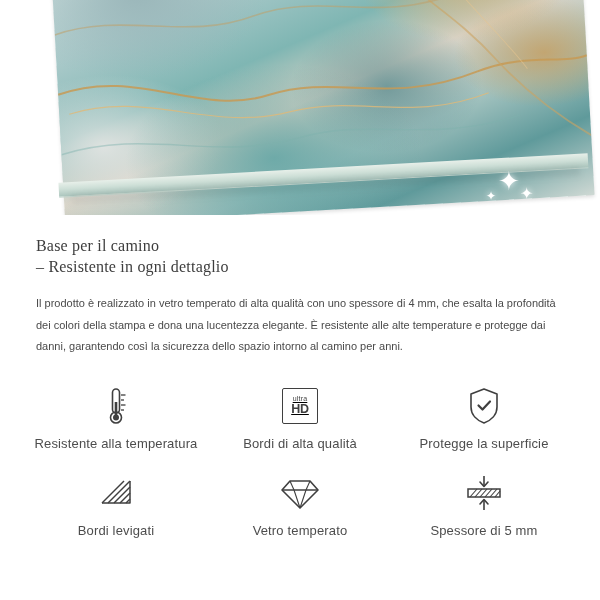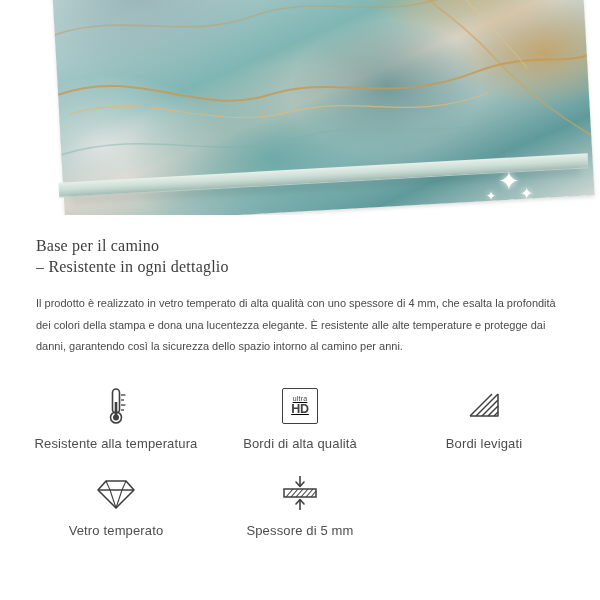--- a/index.html
+++ b/index.html
@@ -219,20 +219,29 @@
     <div class="feature">
       <div class="feature-icon">
         <div class="ultrahd-box">
           <span class="u1">ultra</span>
           <span class="u2">HD</span>
         </div>
       </div>
       <div class="feature-label">Bordi di alta qualità</div>
     </div>
 
+    <div class="feature">
+      <div class="feature-icon">
+        <svg width="40" height="42" viewBox="0 0 40 42">
+          <path d="M20 4 L33 9 V22 C33 30 27 35.5 20 38 C13 35.5 7 30 7 22 V9 Z" fill="none" stroke="#3f3f3f" stroke-width="1.6" stroke-linejoin="round"></path>
+          <path d="M14.5 20.5 L18.5 24.5 L26 16.5" fill="none" stroke="#3f3f3f" stroke-width="2.2" stroke-linecap="round" stroke-linejoin="round"></path>
+        </svg>
+      </div>
+      <div class="feature-label">Protegge la superficie</div>
+    </div>
 
     <div class="feature">
       <div class="feature-icon">
         <svg width="44" height="40" viewBox="0 0 44 40">
           <path d="M8 30 L30 8" stroke="#3f3f3f" stroke-width="1.5" fill="none"></path>
           <path d="M14 30 L36 8" stroke="#3f3f3f" stroke-width="1.5" fill="none"></path>
           <path d="M20 30 L36 14" stroke="#3f3f3f" stroke-width="1.5" fill="none"></path>
           <path d="M26 30 L36 20" stroke="#3f3f3f" stroke-width="1.5" fill="none"></path>
           <path d="M32 30 L36 26" stroke="#3f3f3f" stroke-width="1.5" fill="none"></path>
           <path d="M8 30 H36 V8" stroke="#3f3f3f" stroke-width="1.5" fill="none" stroke-linejoin="round"></path>

